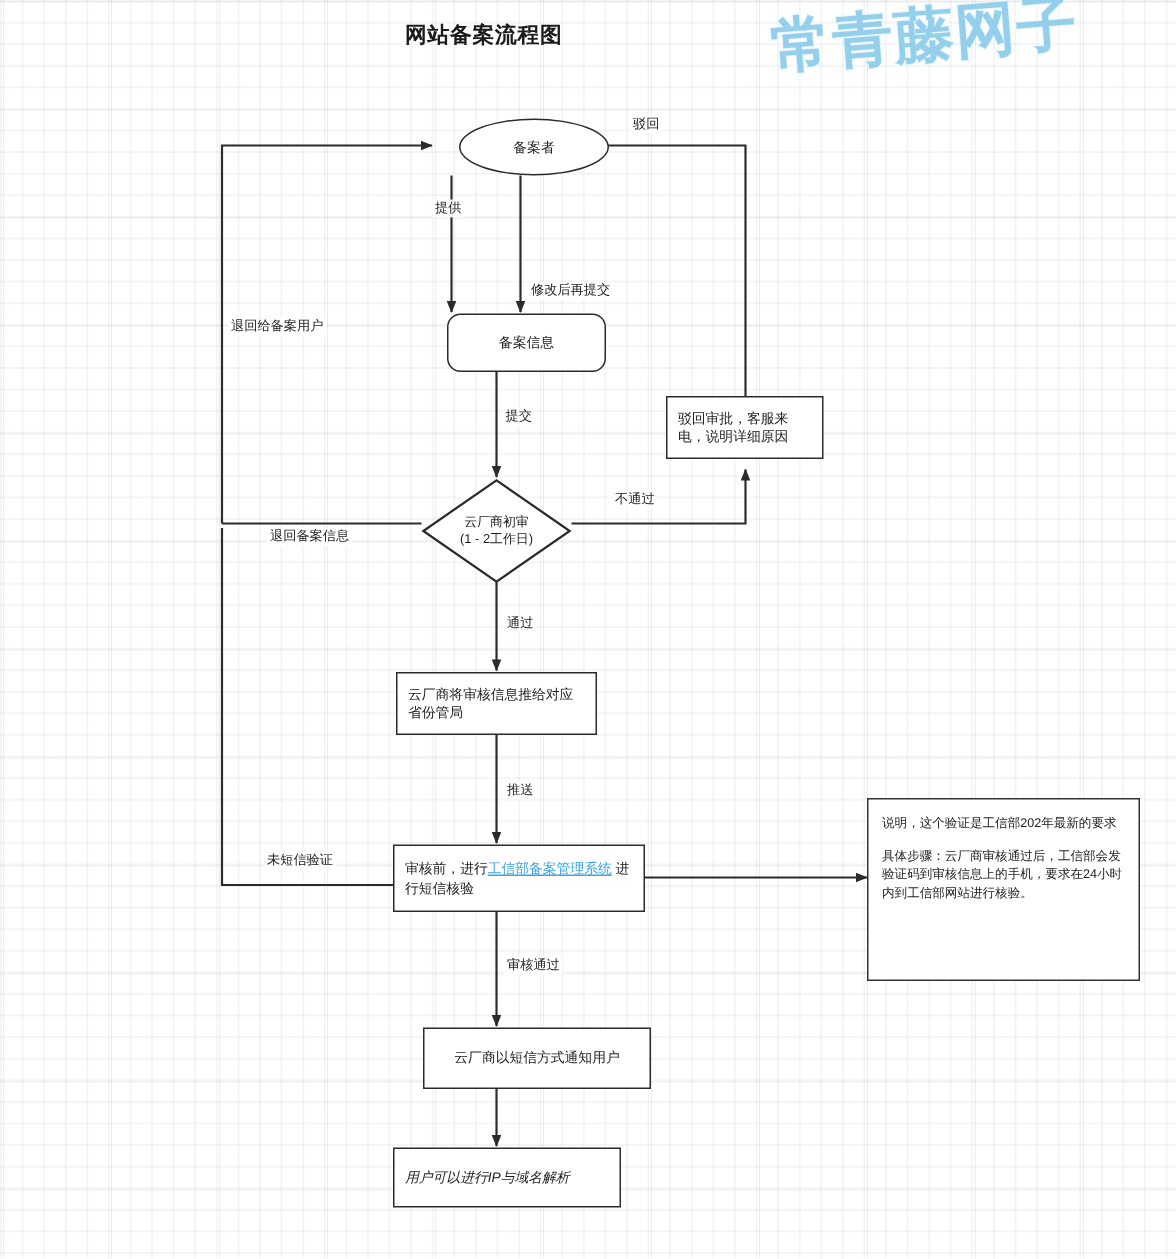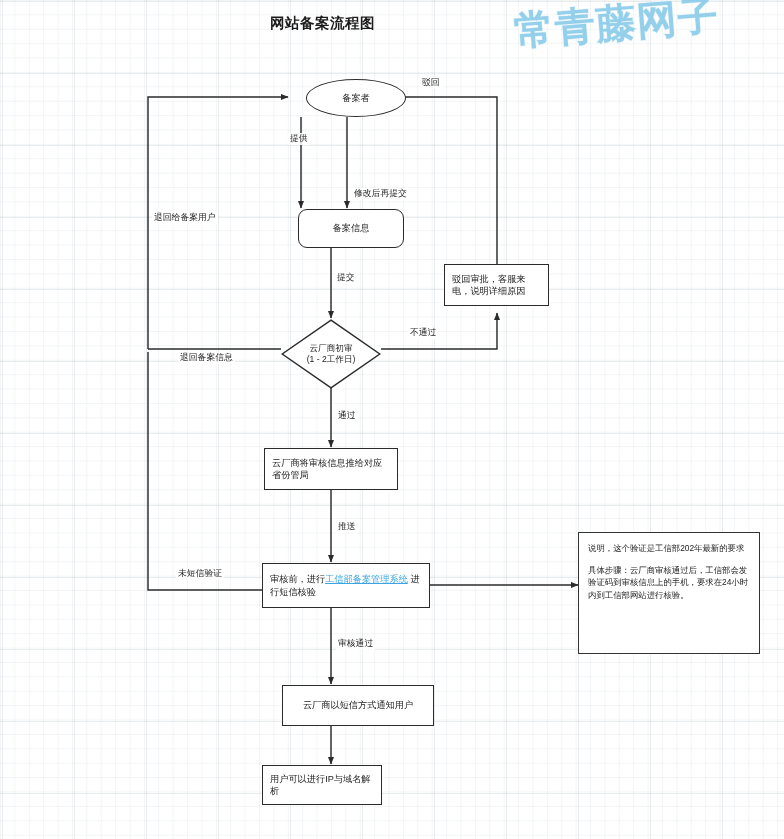--- a/index.html
+++ b/index.html
@@ -227,21 +227,21 @@
   <div class="node left" style="left:262px; top:563px; width:168px; height:45px;">
     <span class="txt">
       <span>审核前，进行</span><a class="link" href="#">工信部备案管理系统</a> <span>进行短信核验</span>
     </span>
   </div>
 
   <div class="node center" style="left:262px; top:685px; width:152px; height:41px;">
     <span class="txt">云厂商以短信方式通知用户</span>
   </div>
 
-  <div class="node left" style="left:262px; top:765px; width:120px; height:40px;">
+  <div class="node left" style="left:262px; top:765px; width:152px; height:40px;font-style:italic;">
     <span class="txt">用户可以进行IP与域名解析</span>
   </div>
 
   <div class="note" style="left:578px; top:532px; width:182px; height:122px;">
     <p>说明，这个验证是工信部202年最新的要求</p>
     <p>具体步骤：云厂商审核通过后，工信部会发验证码到审核信息上的手机，要求在24小时内到工信部网站进行核验。</p>
   </div>
 
   <div class="edge-label" style="left:420px; top:77px;">驳回</div>
   <div class="edge-label" style="left:288px; top:133px;">提供</div>

